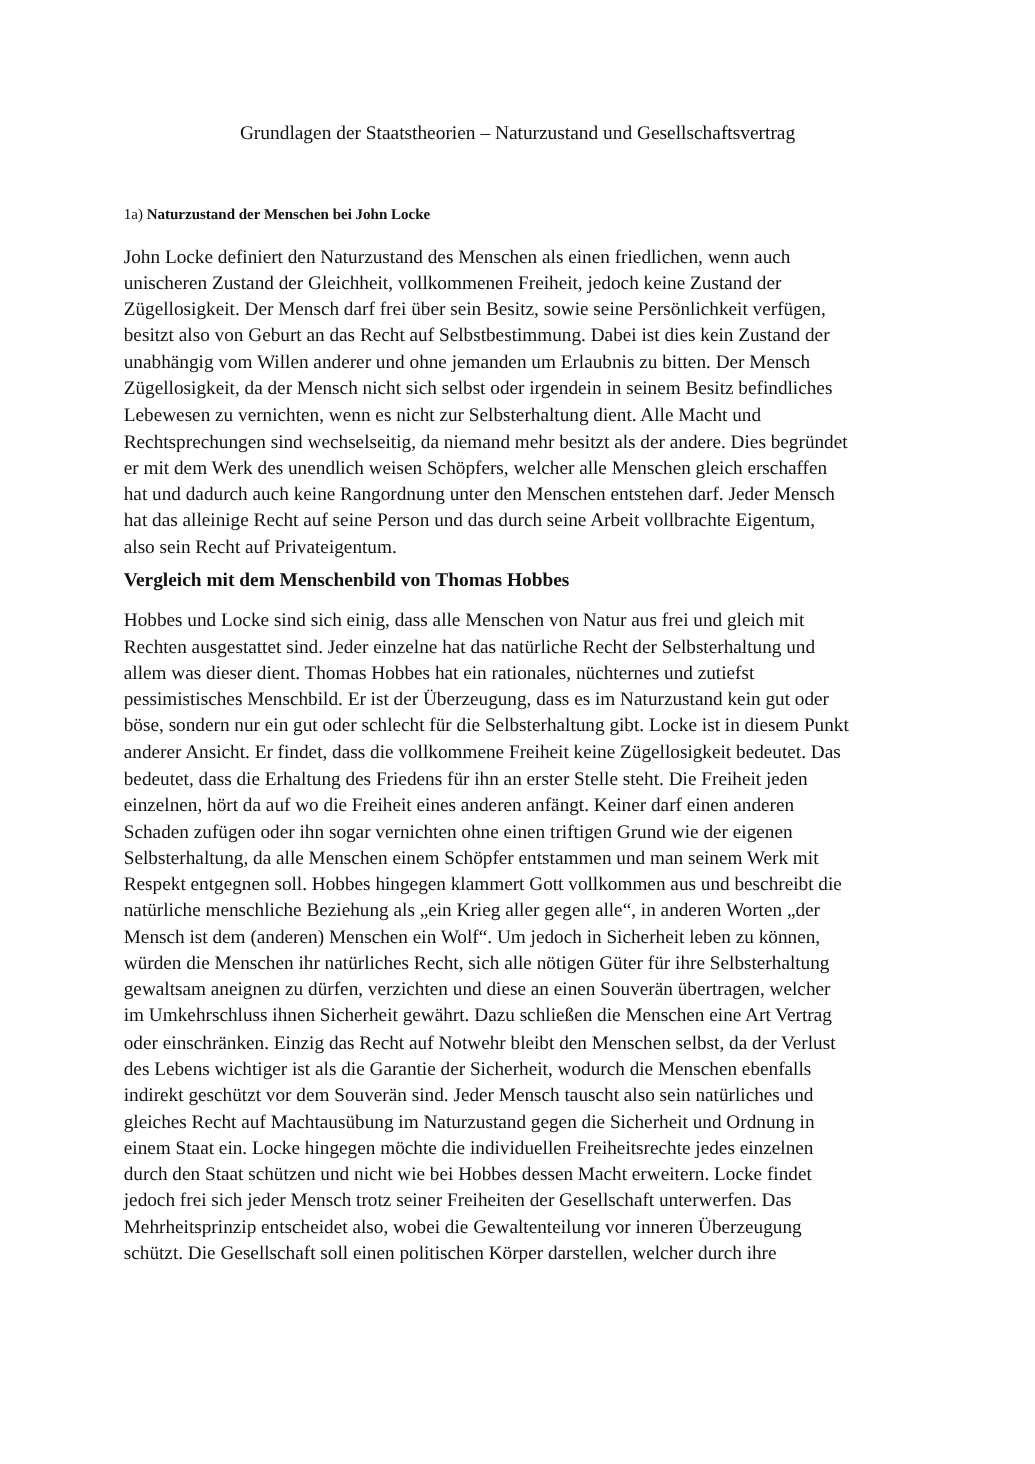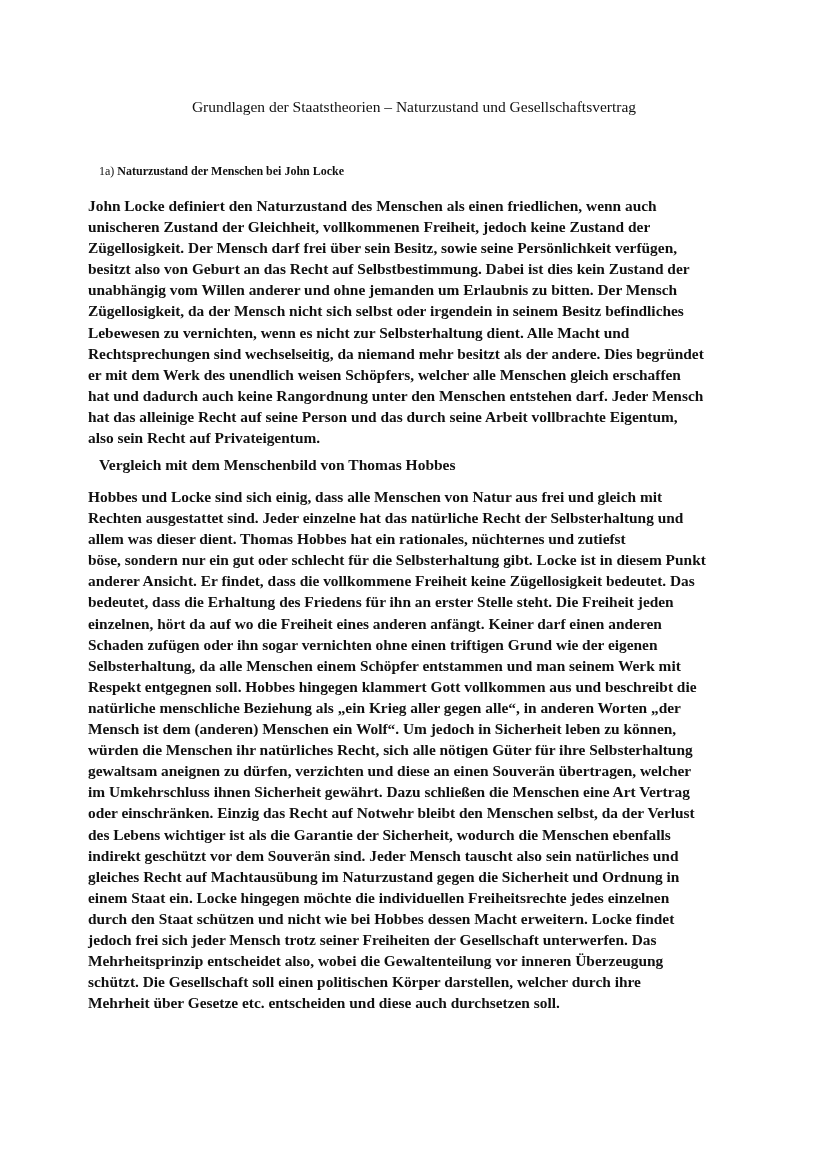--- a/index.html
+++ b/index.html
@@ -11,22 +11,22 @@
   .title {
     position: absolute; left: 0; width: 828px; top: 98px;
     text-align: center; font-weight: normal; font-size: 15.5px; letter-spacing: 0;
   }
   .h1 {
     position: absolute; left: 99px; top: 164px; font-size: 12px;
   }
   .h1 .num { font-weight: normal; }
   .h1 .txt { font-weight: bold; }
   .para {
-    position: absolute; left: 88px; width: 640px;
-    font-size: 15.4px; line-height: 21.1px; font-weight: bold;
+    position: absolute; left: 99px; width: 640px;
+    font-size: 15.4px; line-height: 21.1px;
   }
   .para .ln { display: block; white-space: nowrap; }
   .p1 { top: 195px; }
   .h2 {
     position: absolute; left: 99px; top: 456px; font-size: 15.5px; font-weight: bold;
   }
   .p2 { top: 486px; }
 </style>
 </head>
 <body>
@@ -53,20 +53,21 @@
       <span class="ln">hat das alleinige Recht auf seine Person und das durch seine Arbeit vollbrachte Eigentum,</span>
       <span class="ln">also sein Recht auf Privateigentum.</span>
     </div>
 
   <div class="h2">Vergleich mit dem Menschenbild von Thomas Hobbes</div>
 
   <div class="para p2" id="p2">
       <span class="ln">Hobbes und Locke sind sich einig, dass alle Menschen von Natur aus frei und gleich mit</span>
       <span class="ln">Rechten ausgestattet sind. Jeder einzelne hat das natürliche Recht der Selbsterhaltung und</span>
       <span class="ln">allem was dieser dient. Thomas Hobbes hat ein rationales, nüchternes und zutiefst</span>
+      <span class="ln">pessimistisches  Menschbild. Er ist der Überzeugung, dass es im Naturzustand kein gut oder</span>
       <span class="ln">böse, sondern nur ein gut oder schlecht für die Selbsterhaltung gibt. Locke ist in diesem Punkt</span>
       <span class="ln">anderer Ansicht. Er findet, dass die vollkommene Freiheit keine Zügellosigkeit bedeutet. Das</span>
       <span class="ln">bedeutet, dass die Erhaltung des Friedens für ihn an erster Stelle steht. Die Freiheit jeden</span>
       <span class="ln">einzelnen, hört da auf wo die Freiheit eines anderen anfängt. Keiner darf einen anderen</span>
       <span class="ln">Schaden zufügen oder ihn sogar vernichten ohne einen triftigen Grund wie der eigenen</span>
       <span class="ln">Selbsterhaltung, da alle Menschen einem Schöpfer entstammen und man seinem Werk mit</span>
       <span class="ln">Respekt entgegnen soll. Hobbes hingegen klammert Gott vollkommen aus und beschreibt die</span>
       <span class="ln">natürliche menschliche Beziehung als „ein Krieg aller gegen alle“, in anderen Worten „der</span>
       <span class="ln">Mensch ist dem (anderen) Menschen ein Wolf“. Um jedoch in Sicherheit leben zu können,</span>
       <span class="ln">würden die Menschen ihr natürliches Recht, sich alle nötigen Güter für ihre Selbsterhaltung</span>
@@ -74,15 +75,14 @@
       <span class="ln">im Umkehrschluss ihnen Sicherheit gewährt. Dazu schließen die Menschen eine Art Vertrag</span>
       <span class="ln">oder einschränken.  Einzig das Recht auf Notwehr bleibt den Menschen selbst, da der Verlust</span>
       <span class="ln">des Lebens wichtiger ist als die Garantie der Sicherheit, wodurch die Menschen ebenfalls</span>
       <span class="ln">indirekt geschützt vor dem Souverän sind. Jeder Mensch tauscht also sein natürliches und</span>
       <span class="ln">gleiches Recht auf Machtausübung im Naturzustand gegen die Sicherheit und Ordnung in</span>
       <span class="ln">einem Staat ein. Locke hingegen möchte die individuellen Freiheitsrechte jedes einzelnen</span>
       <span class="ln">durch den Staat schützen und nicht wie bei Hobbes dessen Macht erweitern. Locke findet</span>
       <span class="ln">jedoch frei sich jeder Mensch trotz seiner Freiheiten der Gesellschaft unterwerfen. Das</span>
       <span class="ln">Mehrheitsprinzip entscheidet also, wobei die Gewaltenteilung vor inneren Überzeugung</span>
       <span class="ln">schützt. Die Gesellschaft  soll einen politischen  Körper darstellen, welcher durch ihre</span>
-      <span class="ln">Mehrheit über Gesetze etc. entscheiden und diese auch durchsetzen soll.</span>
     </div>
 </div>
 
 </body></html>

